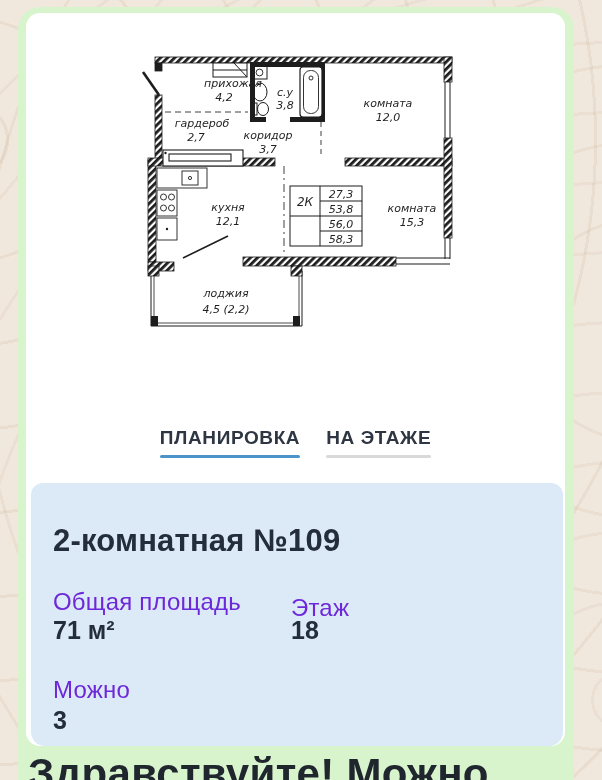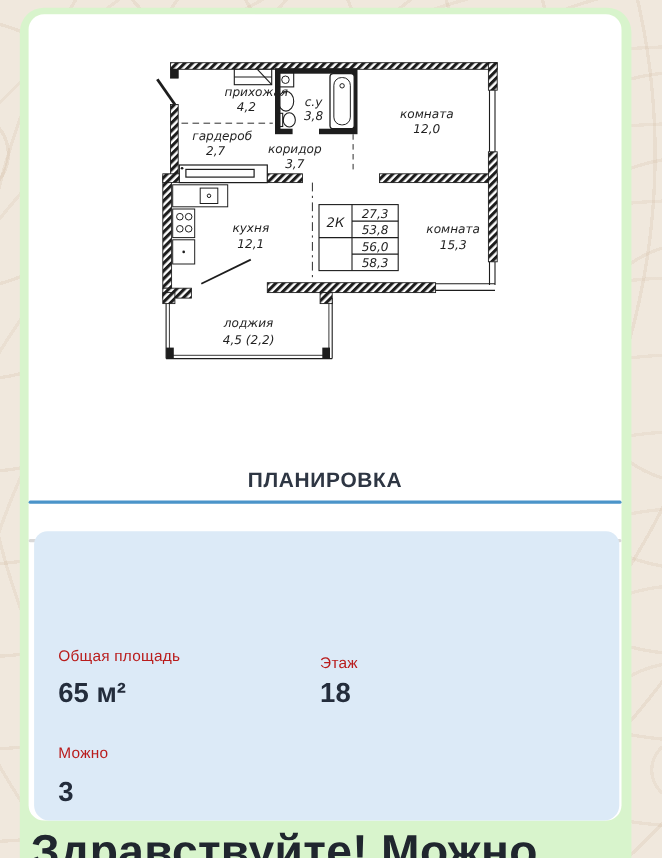--- a/index.html
+++ b/index.html
@@ -18,37 +18,37 @@
   }
   .card{
     position:absolute;left:26px;top:13px;width:539px;height:733px;
     background:#ffffff;border-radius:14px;
   }
   .plan{position:absolute;left:112px;top:37px;width:332px;height:288px;}
   .plan svg{display:block;width:100%;height:100%;}
   .plan-label{font-family:"DejaVu Sans",sans-serif;font-style:italic;fill:#1f1f1f;}
   .tabs{
     position:absolute;left:0;top:414px;width:100%;
-    display:flex;justify-content:center;gap:26px;flex-direction:column;
+    display:flex;justify-content:center;gap:26px;
   }
   .tab{cursor:pointer;text-align:center;}
   .tab .tab-label{
     font-size:19px;font-weight:700;letter-spacing:.6px;color:#2e3643;
     line-height:22px;white-space:nowrap;
   }
   .tab .tab-underline{height:3px;border-radius:2px;margin-top:6px;}
   .info{
     position:absolute;left:5px;top:470px;width:532px;height:263px;
     border-radius:12px 12px 14px 14px;
   }
   .info-title{
     position:absolute;left:22px;top:40px;
     font-size:31px;font-weight:700;color:#242d3c;letter-spacing:.2px;
   }
-  .field-label{position:absolute;font-size:14px;color:#b91c1c;letter-spacing:.2px;}
+  .field-label{position:absolute;font-size:24px;color:#6d28d9;letter-spacing:.2px;}
   .field-value{position:absolute;font-size:25px;font-weight:700;color:#242d3c;}
   .greeting{
     position:absolute;left:28px;top:750px;width:560px;
     font-size:42px;font-weight:600;color:#20262e;letter-spacing:.3px;white-space:nowrap;
   }
 </style>
 </head>
 <body>
 
 <div class="screen">
@@ -182,28 +182,30 @@
         </g>
       </svg>
     </div>
 
     <div class="tabs">
       <div class="tab">
         <div class="tab-label">ПЛАНИРОВКА</div>
         <div class="tab-underline" style="background:#4b94c9"></div>
       </div>
       <div class="tab">
+        <div class="tab-label">НА ЭТАЖЕ</div>
         <div class="tab-underline" style="background:#d9d9d9"></div>
       </div>
     </div>
 
     <div class="info" style="background:#dceaf7">
+      <div class="info-title">2-комнатная №109</div>
 
       <div class="field-label" style="left:22px;top:105px">Общая площадь</div>
-      <div class="field-value" style="left:22px;top:133px">65 м²</div>
+      <div class="field-value" style="left:22px;top:133px">71 м²</div>
 
       <div class="field-label" style="left:260px;top:111px">Этаж</div>
       <div class="field-value" style="left:260px;top:133px">18</div>
 
       <div class="field-label" style="left:22px;top:193px">Можно</div>
       <div class="field-value" style="left:22px;top:223px">3</div>
     </div>
   </div>
 
   <div class="greeting">Здравствуйте! Можно</div>

